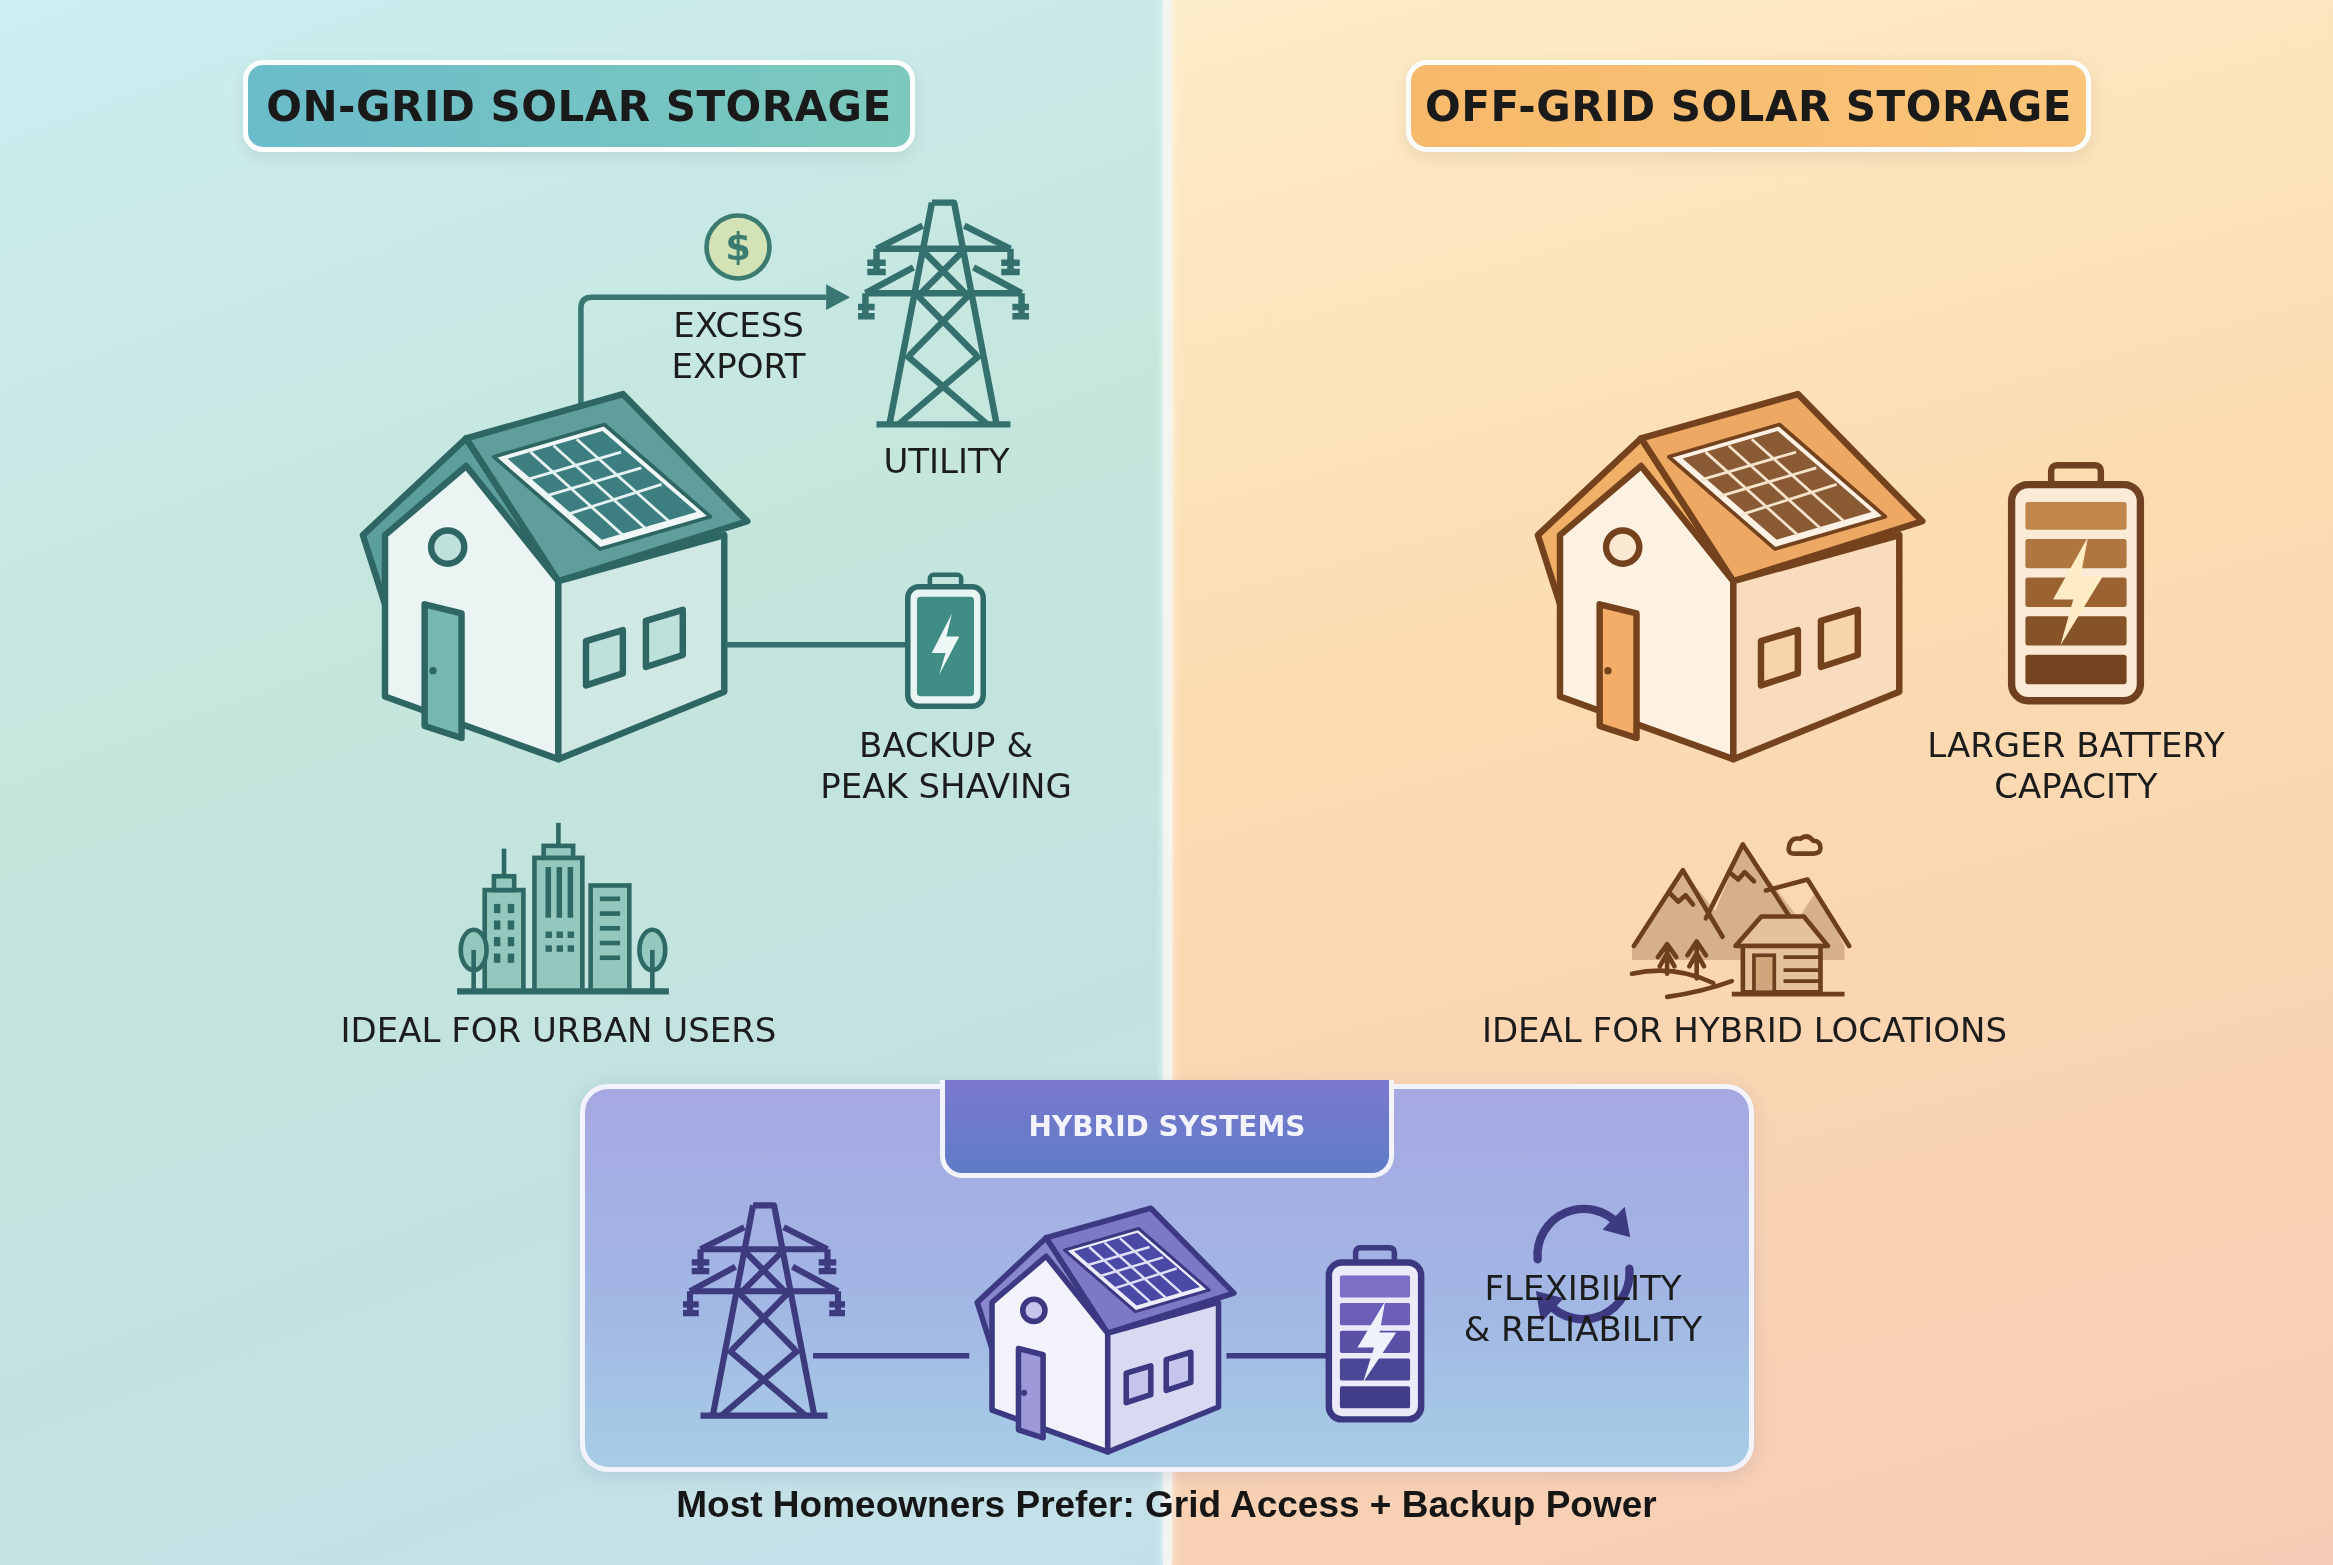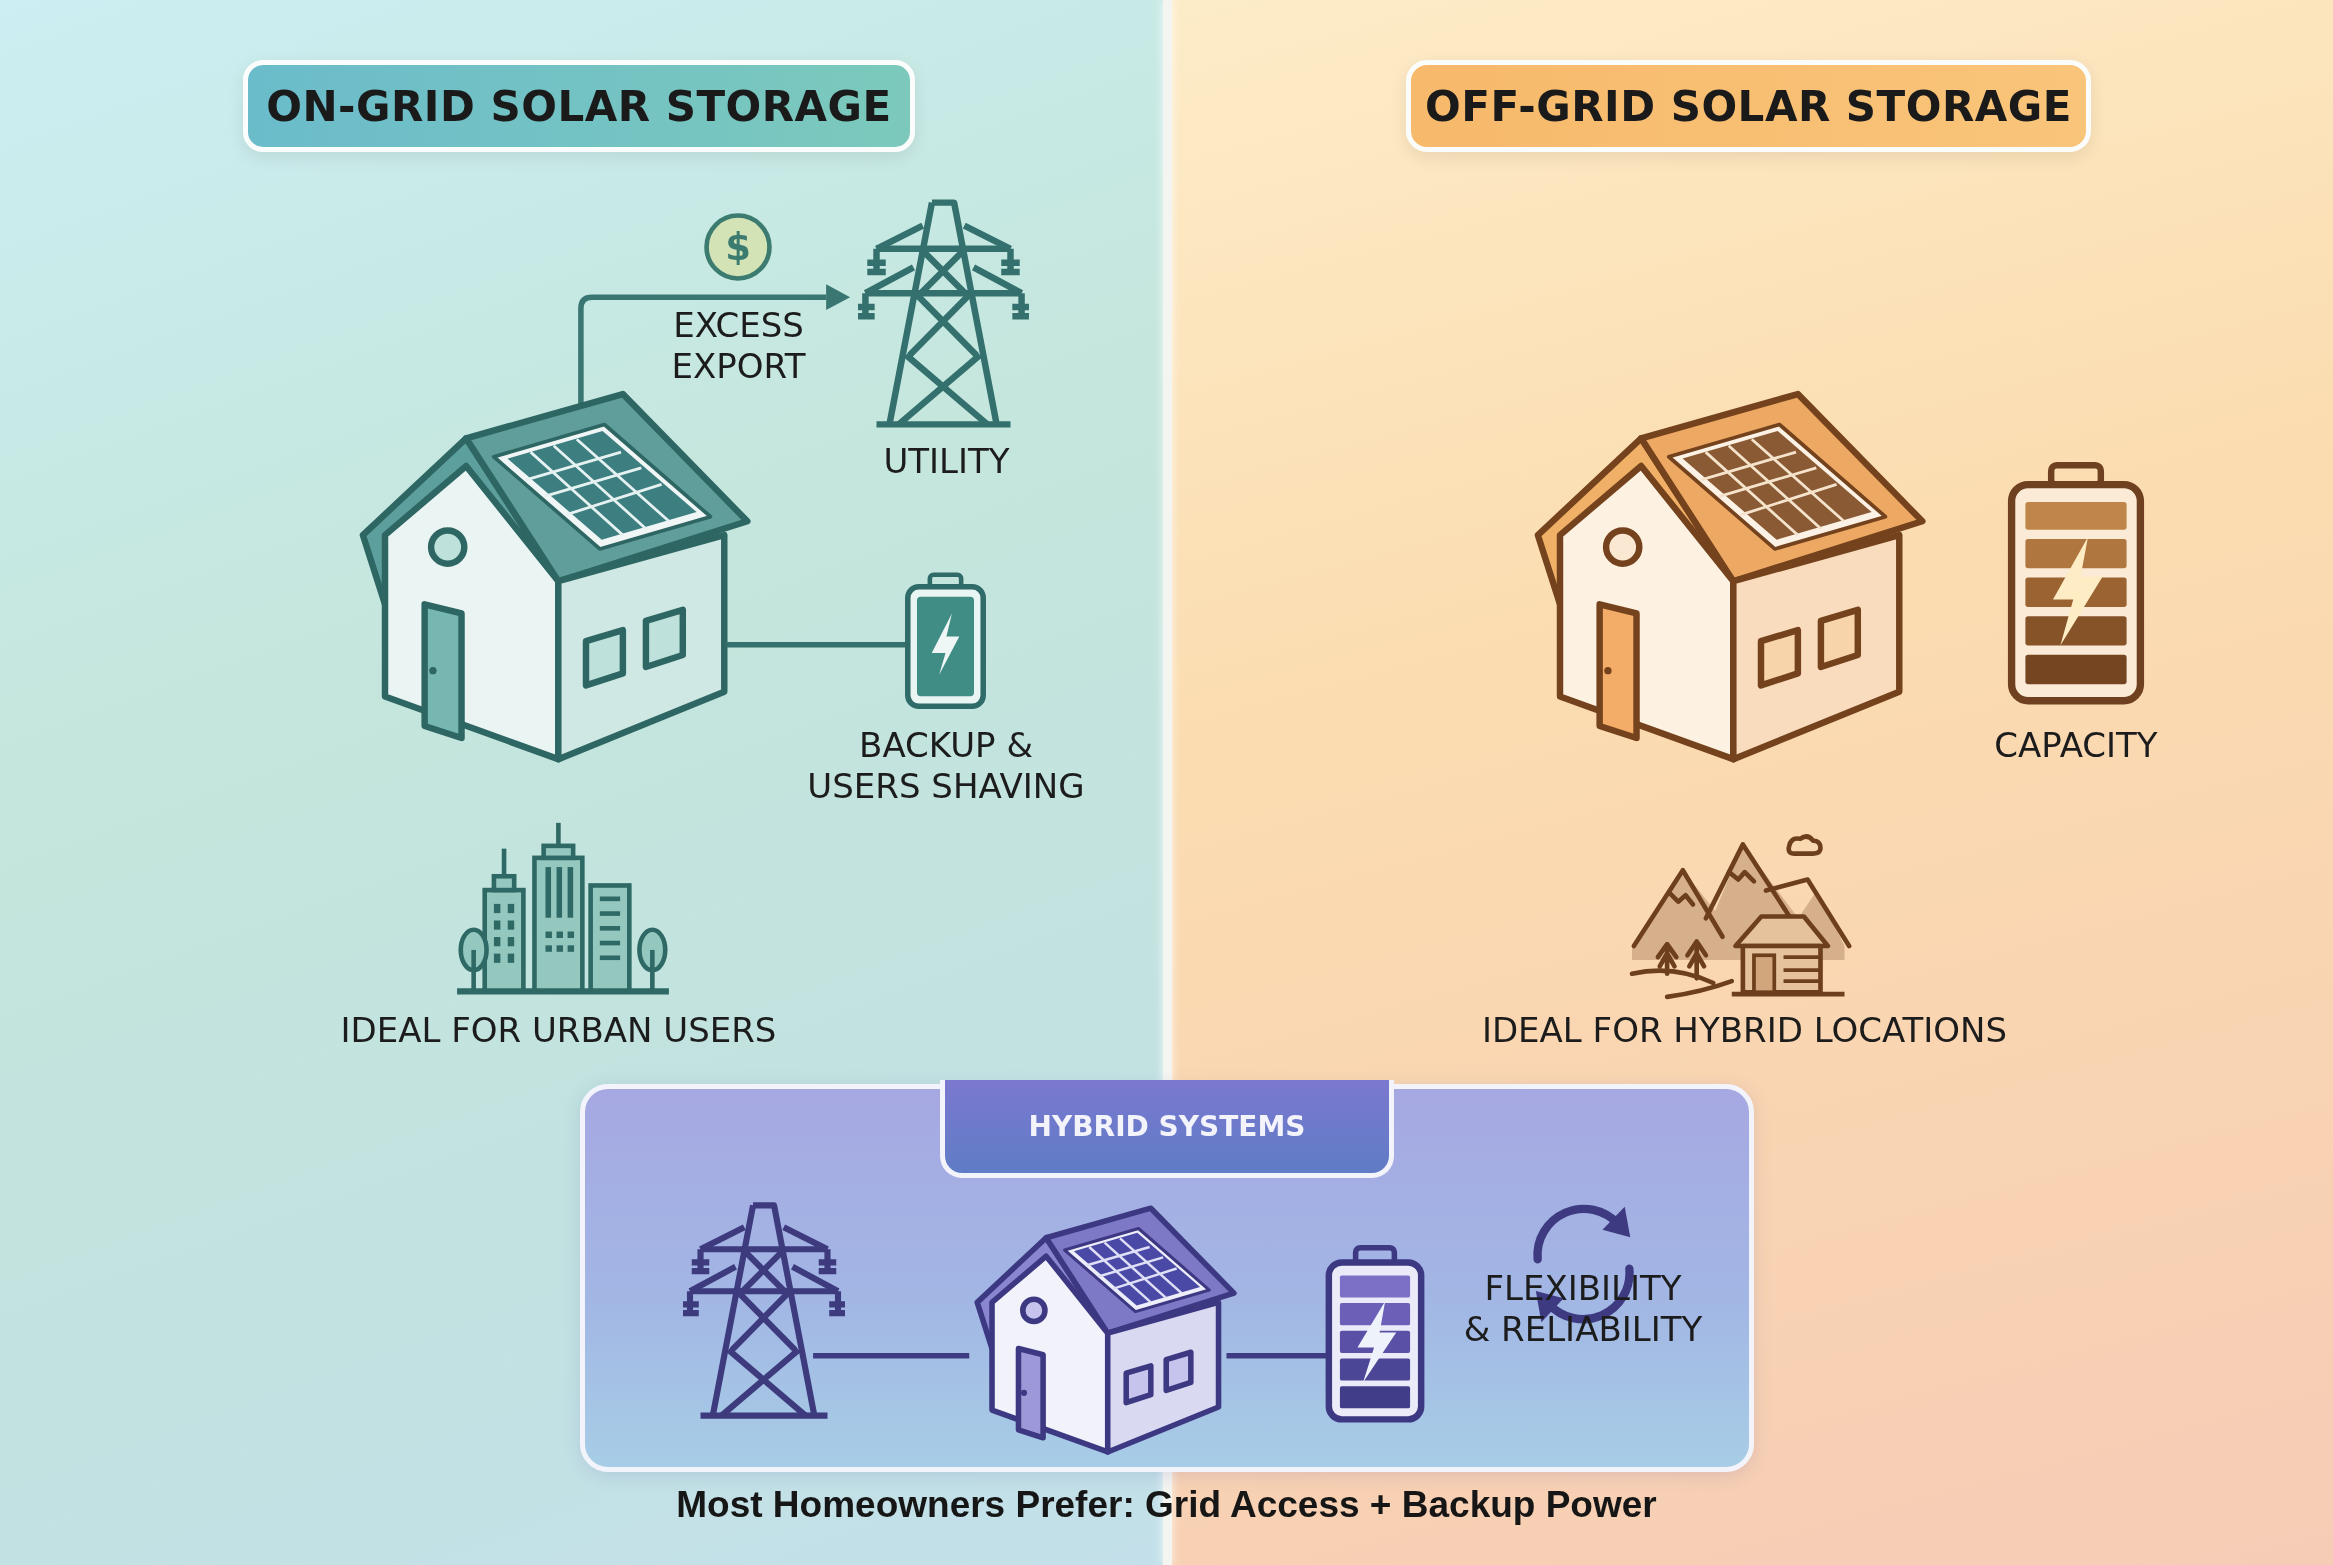--- a/index.html
+++ b/index.html
@@ -81,21 +81,21 @@
   <line x1="0" y1="4" x2="200" y2="4" stroke="#34706d" stroke-width="6"></line>
 </svg>
 <svg class="icon" style="left:904px;top:572px" width="83" height="138" viewBox="0 0 90 150">
   <rect x="28" y="3" width="34" height="14" rx="4" fill="none" stroke="#2f6b68" stroke-width="5"></rect>
   <rect x="4" y="16" width="82" height="130" rx="12" fill="#e9f5f3" stroke="#2f6b68" stroke-width="6"></rect>
   <rect x="14" y="27" width="62" height="108" rx="4" fill="#3f8d85"></rect>
   <polygon points="52,45 30,88 45,88 38,112 60,70 46,70" fill="#eef7f6"></polygon>
 </svg>
 <div class="label lbl-md" style="left:803px;top:725px;width:286px">
   <div>BACKUP &amp;</div>
-  <div>USERS SHAVING</div>
+  <div>PEAK SHAVING</div>
 </div>
 
 <svg class="icon" style="left:457px;top:821px" width="212" height="175" viewBox="0 0 230 190">
   <g fill="#94c7be" stroke="#2f6966" stroke-width="5">
     <rect x="30" y="75" width="42" height="110"></rect>
     <rect x="40" y="60" width="22" height="15"></rect>
     <line x1="51" y1="30" x2="51" y2="60"></line>
     <rect x="84" y="40" width="52" height="145"></rect>
     <rect x="94" y="27" width="32" height="13"></rect>
     <line x1="110" y1="2" x2="110" y2="27"></line>
@@ -156,20 +156,21 @@
   <rect x="48" y="4" width="54" height="22" rx="6" fill="none" stroke="#6f4120" stroke-width="7"></rect>
   <rect x="5" y="25" width="140" height="235" rx="18" fill="#fbead5" stroke="#6f4120" stroke-width="8"></rect>
   <rect x="20" y="44" width="110" height="30" rx="3" fill="#c0854a"></rect>
   <rect x="20" y="84" width="110" height="32" rx="3" fill="#b07640"></rect>
   <rect x="20" y="126" width="110" height="32" rx="3" fill="#9b6232"></rect>
   <rect x="20" y="168" width="110" height="32" rx="3" fill="#865228"></rect>
   <rect x="20" y="210" width="110" height="32" rx="3" fill="#744520"></rect>
   <polygon points="88,82 50,150 72,150 58,200 104,125 80,125" fill="#fdecc4"></polygon>
 </svg>
 <div class="label lbl-md" style="left:1910px;top:725px;width:332px">
+  <div>LARGER BATTERY</div>
   <div>CAPACITY</div>
 </div>
 
 <svg class="icon" style="left:1632px;top:835px" width="231" height="162" viewBox="0 0 250 175">
   <polygon points="0,120 55,38 90,82 120,10 180,90 200,60 230,120 230,135 0,135" fill="#d6b08a"></polygon>
   <g fill="none" stroke="#6d3f1c" stroke-width="5" stroke-linejoin="round" stroke-linecap="round">
     <path d="M2 120 L55 38 L98 110"></path>
     <path d="M80 90 L120 10 L175 95"></path>
     <path d="M145 60 L190 48 L235 120"></path>
     <path d="M40 62 L50 72 L58 65 L66 75"></path>

